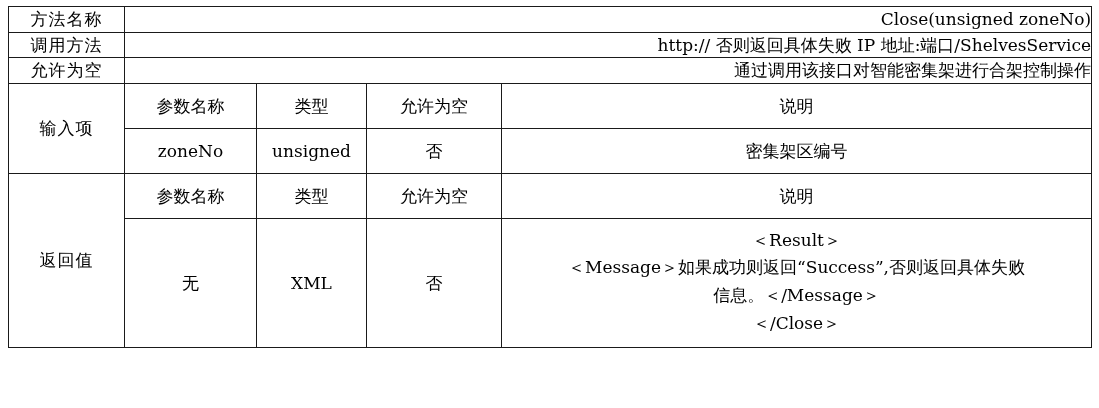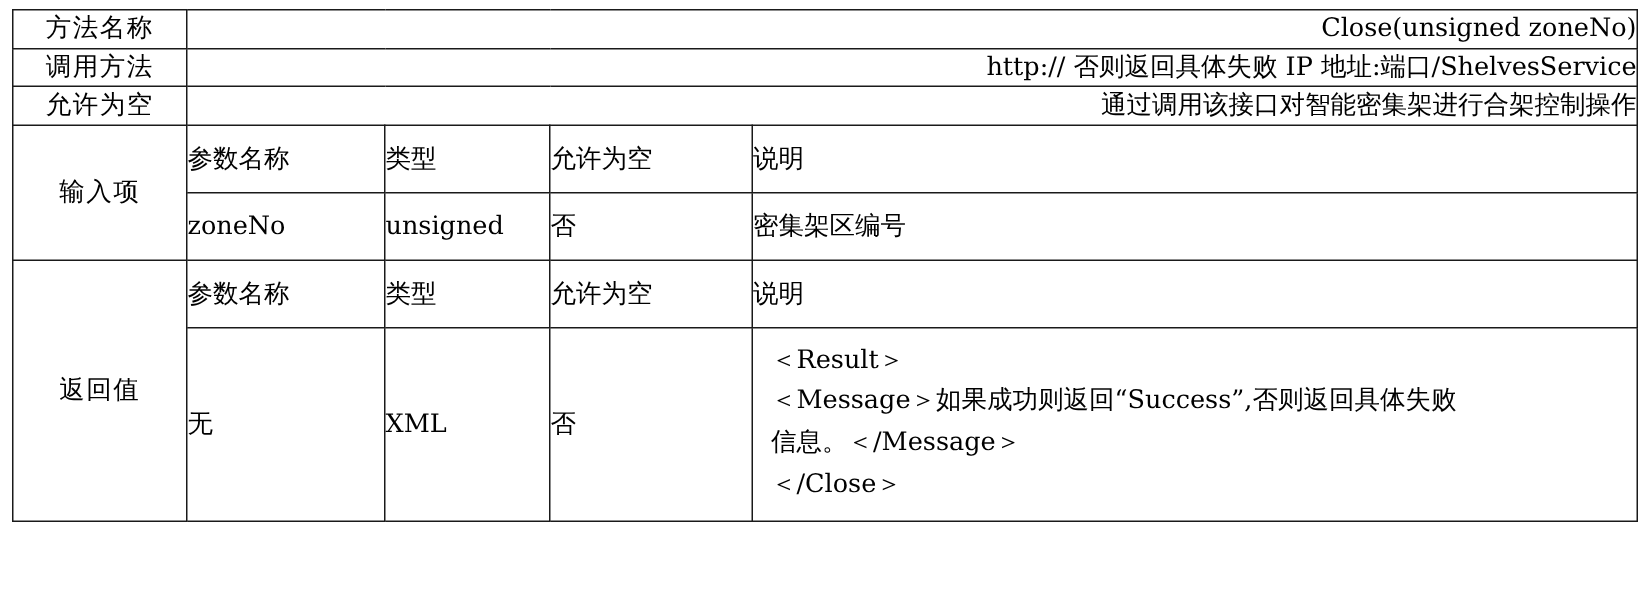--- a/index.html
+++ b/index.html
@@ -43,29 +43,29 @@
   .row-label {
     text-align: center;
     letter-spacing: 1px;
   }
 
   .val-left {
     padding: 7px 12px;
     text-align: right;
   }
   .hdr-cell {
-    text-align: left;
+    text-align: center;
     padding: 7px 4px;
   }
   .tall-cell {
     height: 44px;
   }
   .desc-block {
     padding: 8px 12px 10px 12px;
-    text-align: left;
+    text-align: center;
     line-height: 1.62;
   }
   .desc-block div {
     white-space: nowrap;
   }
   .label-vert {
     vertical-align: middle;
   }
 </style>
 </head>

